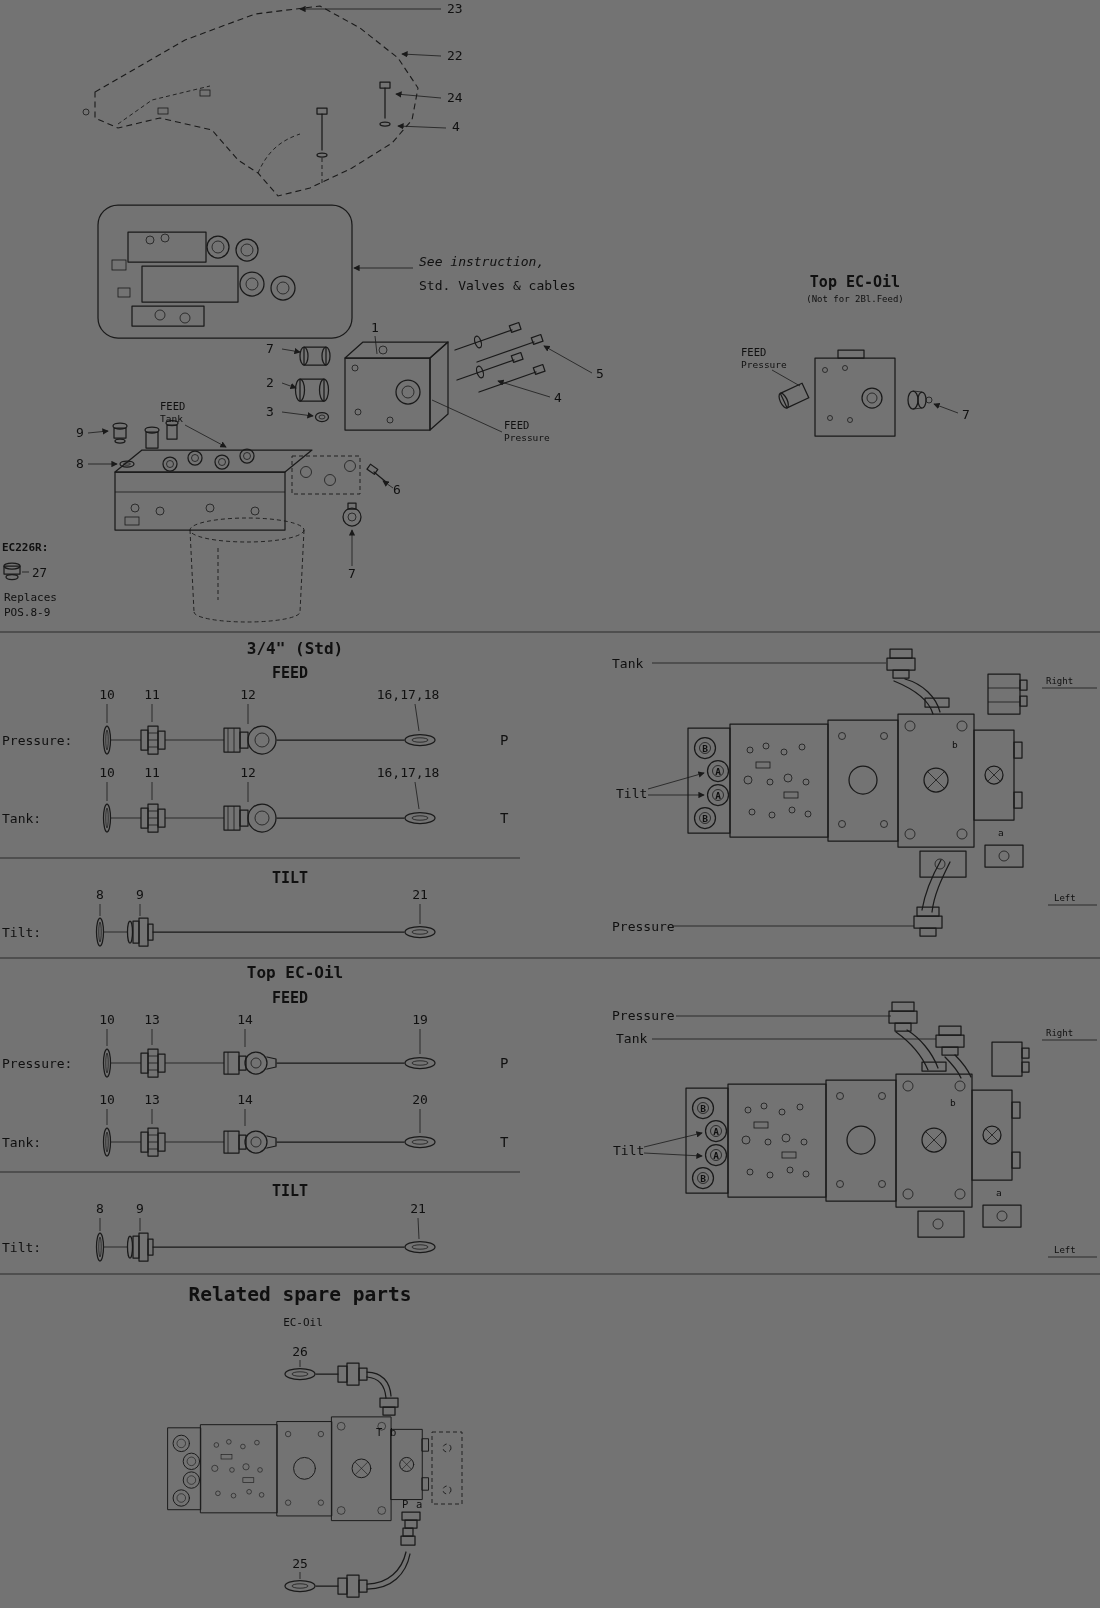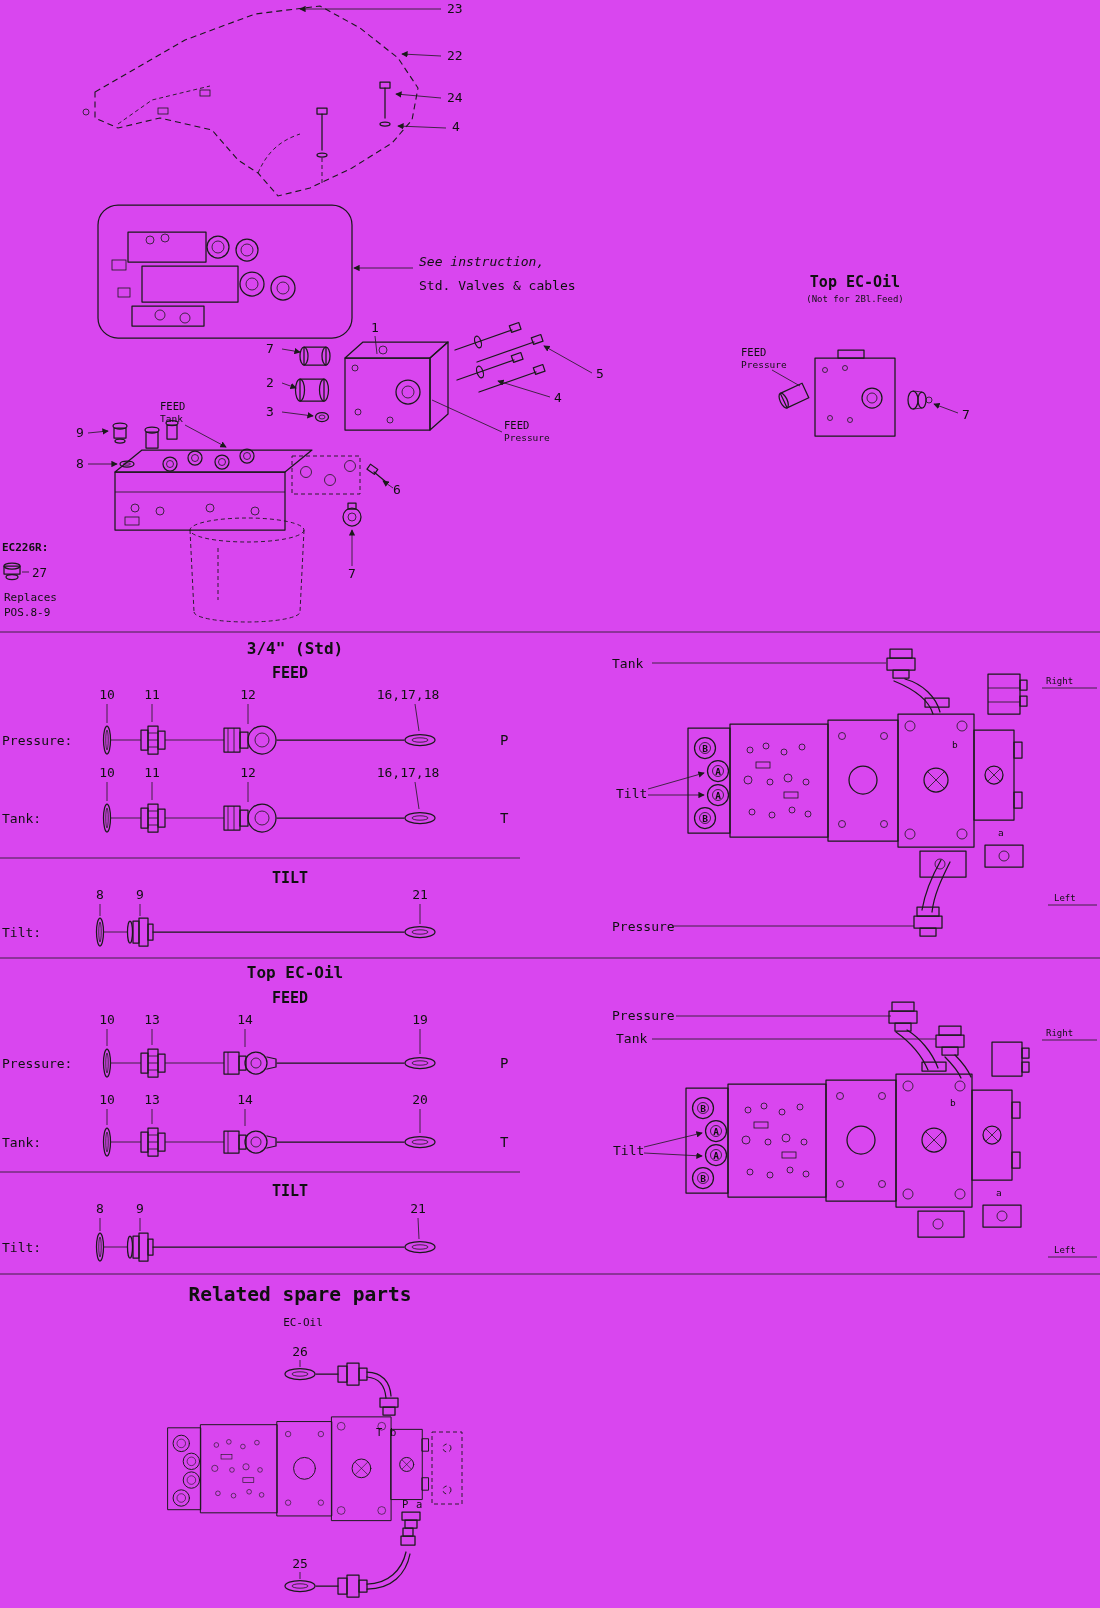--- a/index.html
+++ b/index.html
@@ -1,16 +1,16 @@
 <!DOCTYPE html>
 <html><head>
 <meta charset="utf-8">
 <style>
   html,body{margin:0;padding:0;background:#fff}
-  .page{position:relative;width:1100px;height:1608px;background:#d946ef;overflow:hidden}
+  .page{position:relative;width:1100px;height:1608px;background:#737373;overflow:hidden}
   svg{display:block}
   .ln{fill:none;stroke:#1a1a1a;stroke-width:1.25;stroke-linejoin:round;stroke-linecap:round}
   .tn{fill:none;stroke:#1a1a1a;stroke-width:0.8}
   .dsh{fill:none;stroke:#1a1a1a;stroke-width:1.1;stroke-dasharray:6 4}
   .dsh2{fill:none;stroke:#1a1a1a;stroke-width:0.9;stroke-dasharray:4 3}
   text{fill:#101010;font-family:"DejaVu Sans Mono","Liberation Mono",monospace}
   .f9{font-size:9px}.f95{font-size:9.5px}.f10{font-size:10.5px}.f11{font-size:11px}
   .f12{font-size:12.5px}.f13{font-size:13px}.f14{font-size:14px}
   .b{font-weight:bold}
   .f15b{font-size:15px;font-weight:bold}

